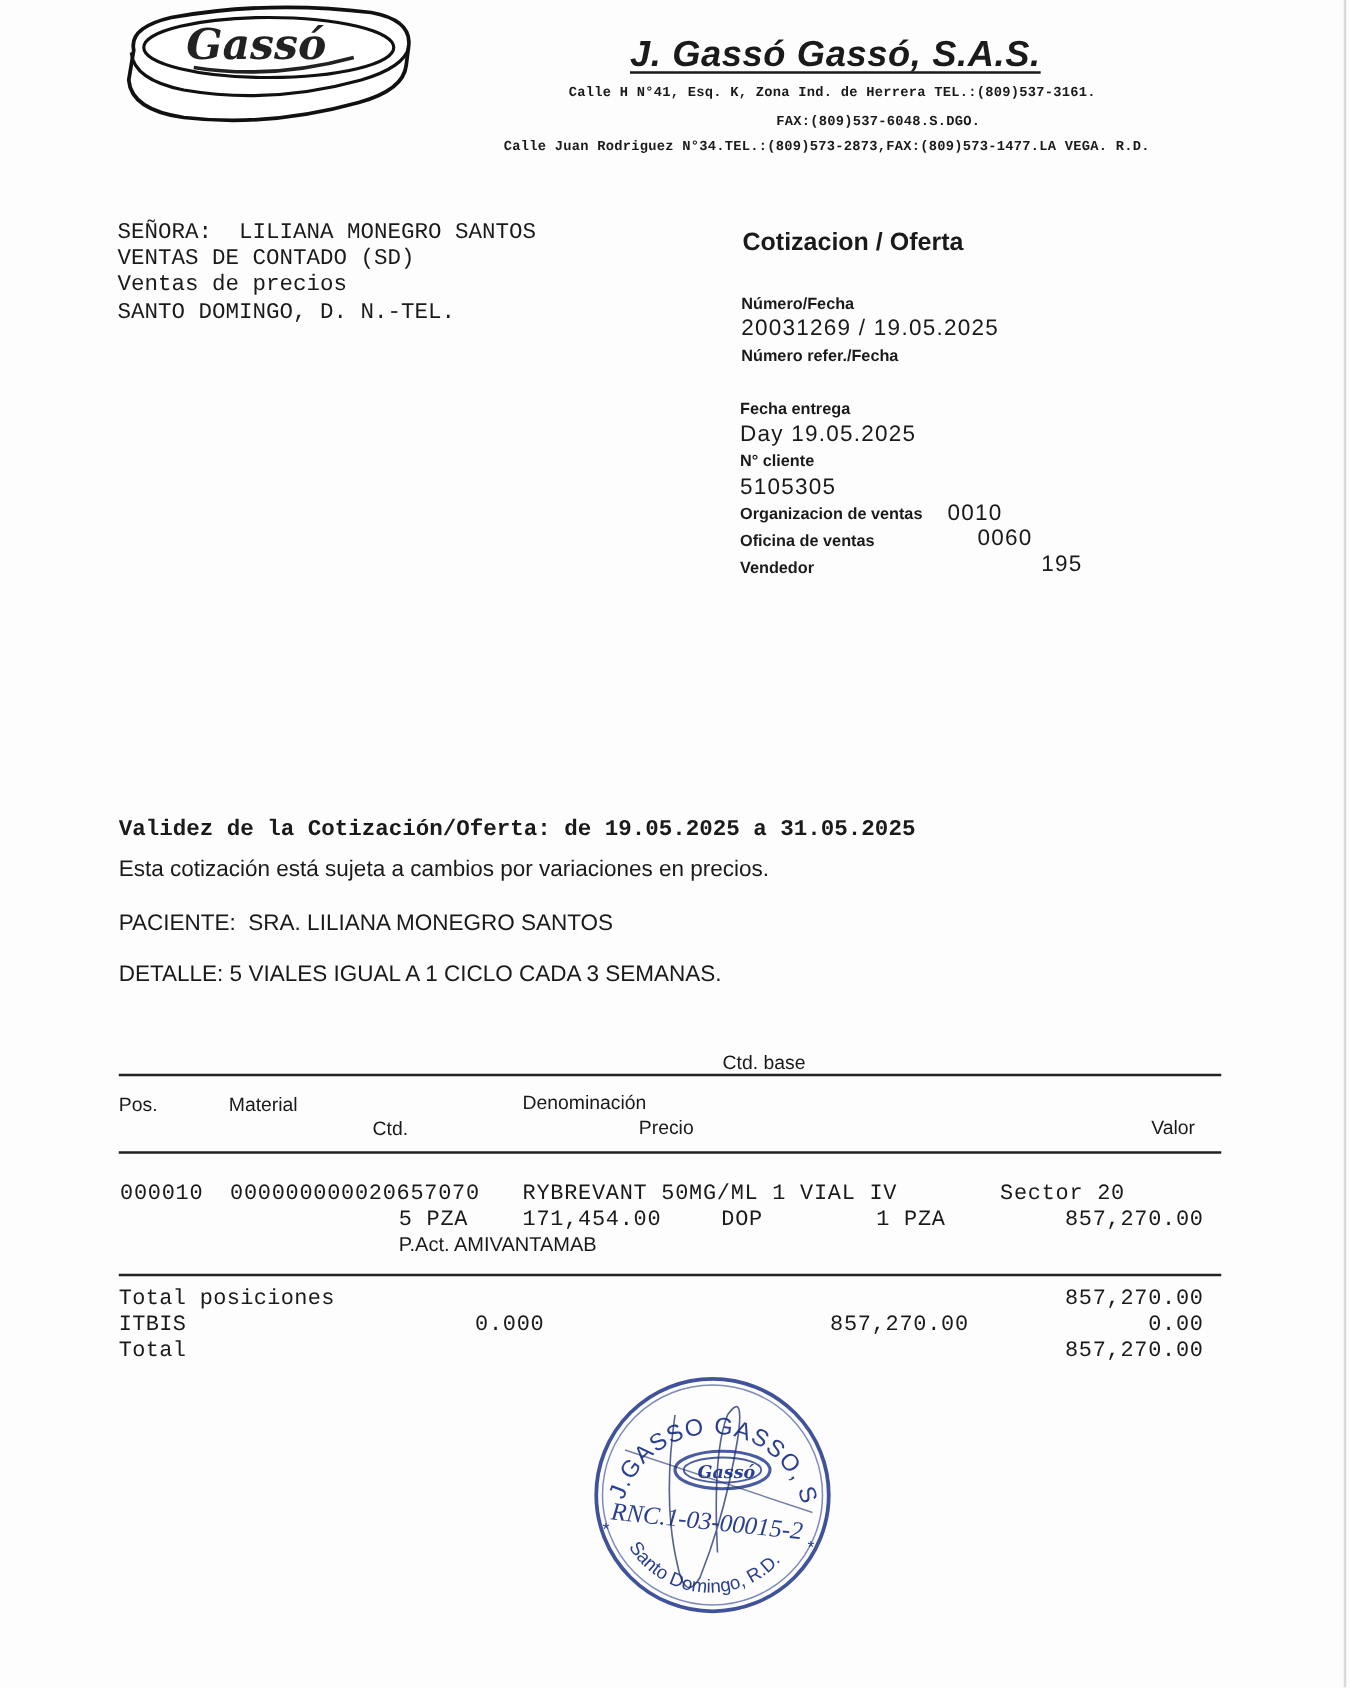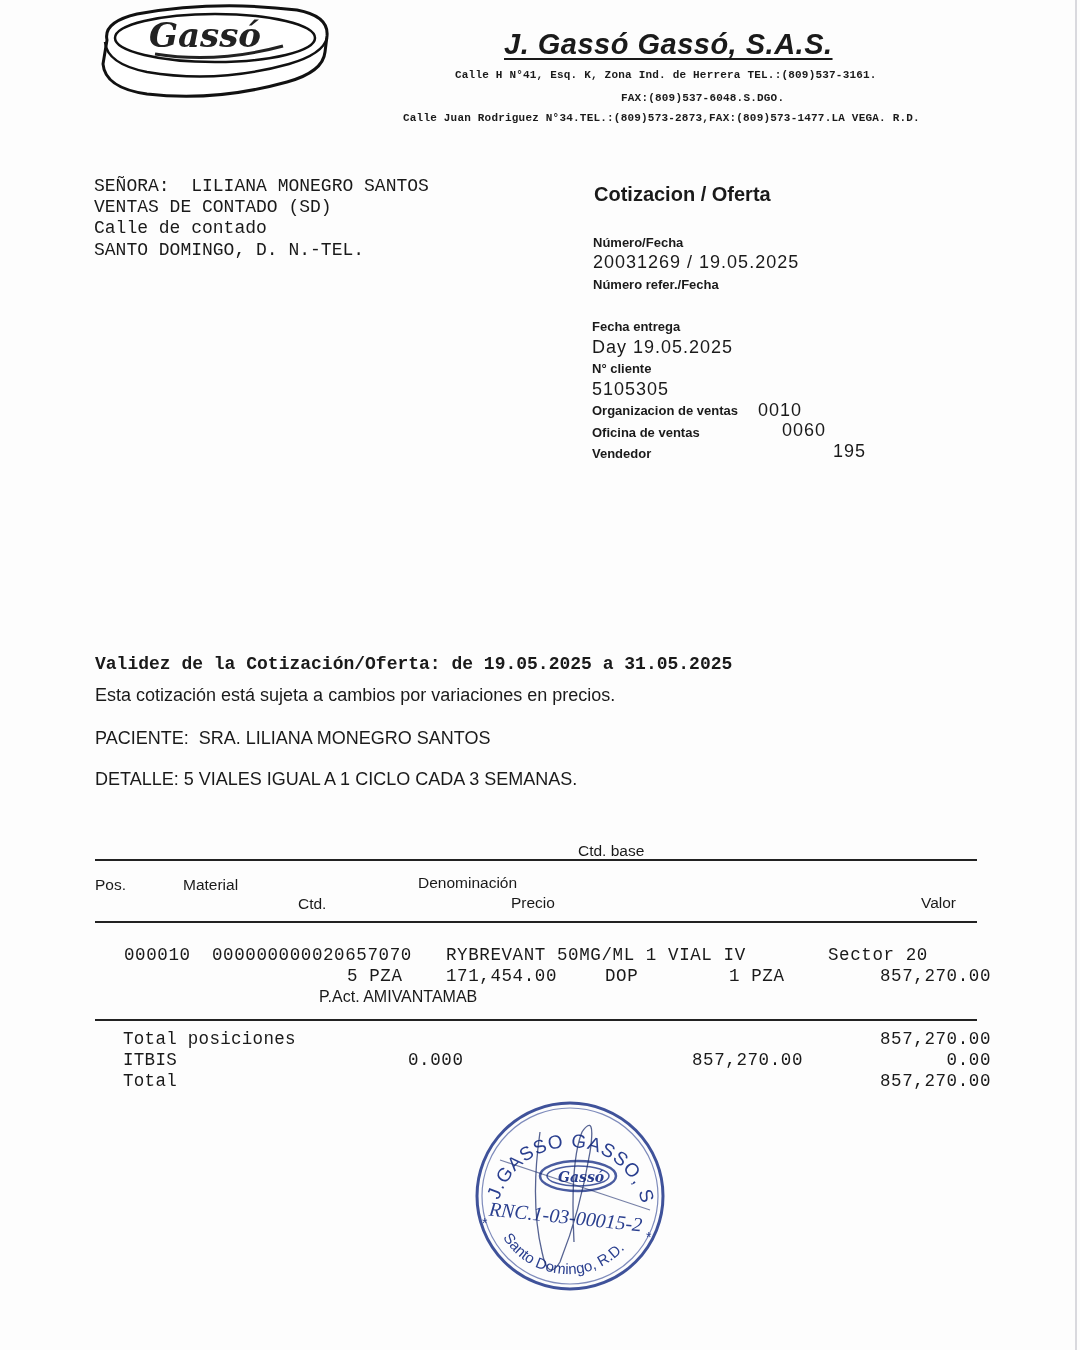--- a/index.html
+++ b/index.html
@@ -26,21 +26,21 @@
     .lbl { font-size: 13px; font-weight: bold; }
     .val { font-family: Liberation Sans, sans-serif; font-size: 18px; letter-spacing: 1px; }
 
     
     .validity { left: 95px; top: 654px; font-family: Liberation Mono, monospace; font-size: 18px; font-weight: bold; }
     .note { left: 95px; font-family: Liberation Sans, sans-serif; font-size: 18px; }
 
     
     .rule { position: absolute; left: 95px; width: 882px; height: 2px; background: #222; }
     .th { font-size: 15.5px; }
-    .td { font-family: "Liberation Mono", monospace; font-size: 17.5px; letter-spacing: 0.6px; margin-left: 28px; }
+    .td { font-family: "Liberation Mono", monospace; font-size: 17.5px; letter-spacing: 0.6px; }
     .pact { font-size: 16px; }
     .right { text-align: right; }
 
     
     .stamp { position: absolute; left: 470px; top: 1092px; width: 200px; height: 202px; }
   </style>
 </head>
 <body>
 
 <div class="page-edge"></div>
@@ -53,21 +53,21 @@
   <path d="M58 52 Q120 62 186 44" fill="none" stroke="#222" stroke-width="3"></path>
 </svg>
 
 <div class="abs company-name">J. Gassó Gassó, S.A.S.</div>
 <div class="abs addr addr1">Calle H N°41, Esq. K, Zona Ind. de Herrera TEL.:(809)537-3161.</div>
 <div class="abs addr addr2">FAX:(809)537-6048.S.DGO.</div>
 <div class="abs addr addr3">Calle Juan Rodriguez N°34.TEL.:(809)573-2873,FAX:(809)573-1477.LA VEGA. R.D.</div>
 
 <div class="abs cust" style="top:176px">SEÑORA:  LILIANA MONEGRO SANTOS</div>
 <div class="abs cust" style="top:197px">VENTAS DE CONTADO (SD)</div>
-<div class="abs cust" style="top:218px">Calle de contado</div>
+<div class="abs cust" style="top:218px">Ventas de precios</div>
 <div class="abs cust" style="top:240px">SANTO DOMINGO, D. N.-TEL.</div>
 
 <div class="abs doc-title">Cotizacion / Oferta</div>
 <div class="abs lbl" style="left:593px; top:235px">Número/Fecha</div>
 <div class="abs val" style="left:593px; top:252px">20031269 / 19.05.2025</div>
 <div class="abs lbl" style="left:593px; top:277px">Número refer./Fecha</div>
 
 <div class="abs lbl" style="left:592px; top:319px">Fecha entrega</div>
 <div class="abs val" style="left:592px; top:337px">Day 19.05.2025</div>
 <div class="abs lbl" style="left:592px; top:361px">N° cliente</div>

